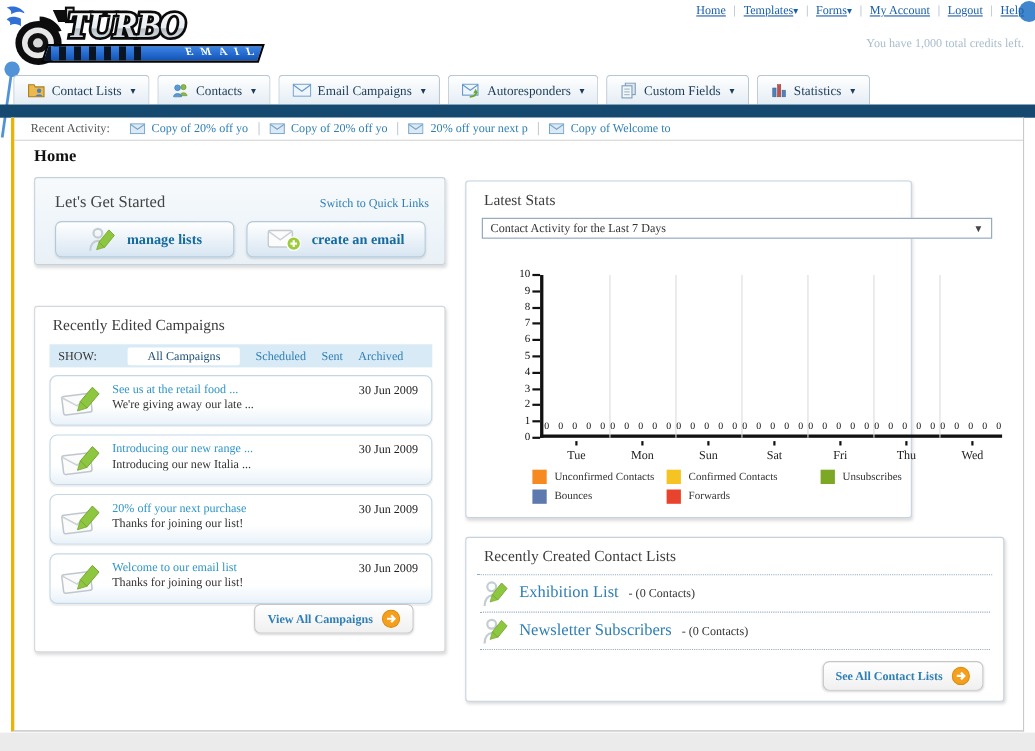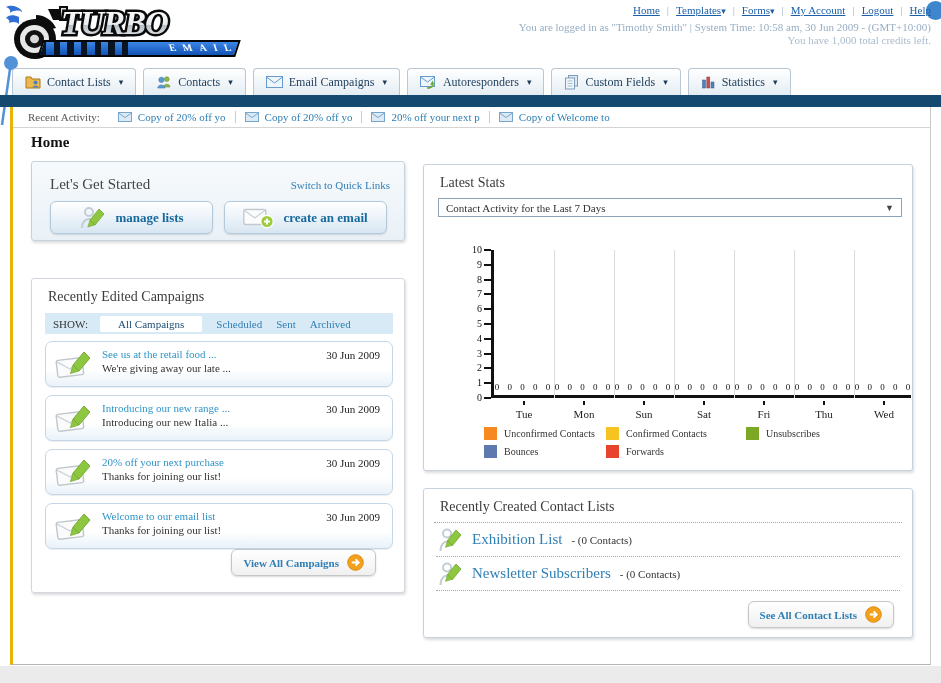--- a/index.html
+++ b/index.html
@@ -88,21 +88,21 @@
     display:flex; align-items:center; justify-content:center; gap:9px; width:163px; height:33px;
     background:linear-gradient(#ffffff,#d8e6f2); border:1px solid #b3c9da; border-radius:6px;
     box-shadow:0 1px 2px rgba(0,0,0,0.12); cursor:pointer;
     font-size:13px; font-weight:bold; color:#156a9e;
   }
 
   
   .panel-campaigns { left:18px; top:171px; width:374px; height:315px; border:1px solid #d2d8dd; }
   .show-strip {
     position:absolute; left:13px; top:34px; width:348px; height:21px; background:#d9eaf7;
-    display:flex; align-items:center; font-size:11px; padding-left:8px; gap:12px;
+    display:flex; align-items:center; font-size:11px; padding-left:8px; gap:28px;
   }
   .show-label { color:#333; }
   .filter { color:#2f7fb5; cursor:pointer; }
   .filter.active { background:#fff; color:#1b4e75; padding:2px 18px; border-radius:2px; }
   .campaign-list { position:absolute; left:13px; top:62px; width:348px; display:flex; flex-direction:column; gap:8px; }
   .camp-card {
     position:relative; height:46px; border:1px solid #c3d7e8; border-radius:7px;
     background:linear-gradient(#ffffff 62%,#e9f2f9); box-shadow:0 1px 1px rgba(0,0,0,0.07); cursor:pointer;
   }
   .camp-card .icon { position:absolute; left:9px; top:8px; }
@@ -112,21 +112,21 @@
   .camp-date { position:absolute; right:12px; top:7px; font-size:11px; color:#222; }
   .pill-btn {
     position:absolute; display:flex; align-items:center; gap:8px; height:27px; padding:0 11px;
     background:linear-gradient(#ffffff,#f0f0f0); border:1px solid #c6c6c6; border-radius:6px;
     box-shadow:0 1px 2px rgba(0,0,0,0.15); cursor:pointer;
     font-size:11px; font-weight:bold; color:#2f7fb5; white-space:nowrap;
   }
   .view-all-btn { right:28px; top:270px; }
 
   
-  .panel-stats { left:410px; top:57px; width:490px; height:307px; border:1px solid #c6d3de; }
+  .panel-stats { left:410px; top:57px; width:406px; height:307px; border:1px solid #c6d3de; }
   .stats-select {
     position:absolute; left:14px; top:33px; width:464px; height:19px;
     border:1px solid #8da4b8; background:#fff; display:flex; align-items:center;
     font-size:11px; color:#333; padding:0 7px; cursor:pointer;
   }
   .stats-select .sel-caret { margin-left:auto; font-size:9px; color:#444; }
   .chart-plot {
     position:absolute; left:67px; top:85px; width:420px; height:148px;
     border-left:3px solid #111; border-bottom:3px solid #111;
   }
@@ -188,21 +188,20 @@
     </div>
     <span class="logo-bar-text" style="position:absolute;right:18px;top:40px;">EMAIL</span>
   </div>
   <svg class="deco-pin" width="26" height="74">
     <circle cx="11" cy="10" r="7" fill="#5293d8"></circle>
     <path d="M10 16 L2 72" stroke="#5293d8" stroke-width="2.5" fill="none"></path>
   </svg>
   <div class="deco-circle"></div>
 
   <div class="header-nav"><a class="nav-link">Home</a><span class="nav-sep">|</span><a class="nav-link">Templates<span class="nav-caret"> ▾</span></a><span class="nav-sep">|</span><a class="nav-link">Forms<span class="nav-caret"> ▾</span></a><span class="nav-sep">|</span><a class="nav-link">My Account</a><span class="nav-sep">|</span><a class="nav-link">Logout</a><span class="nav-sep">|</span><a class="nav-link">Help</a></div>
-  <div class="header-info">You are logged in as "Timothy Smith" | System Time: 10:58 am, 30 Jun 2009 - (GMT+10:00)</div>
   <div class="header-credits">You have 1,000 total credits left.</div>
 
   <div class="tabs">
       <div class="tab">
         <span class="icon">
           <svg width="16" height="14" viewBox="0 0 16 14">
             <path d="M1 2h5l1 2h8v9H1z" fill="#edb84d" stroke="#a87d1c"></path>
             <circle cx="10.5" cy="7.5" r="2" fill="#4d82b8"></circle>
             <path d="M7.5 12.5c0-2.2 6-2.2 6 0z" fill="#4d82b8"></path>
           </svg>

